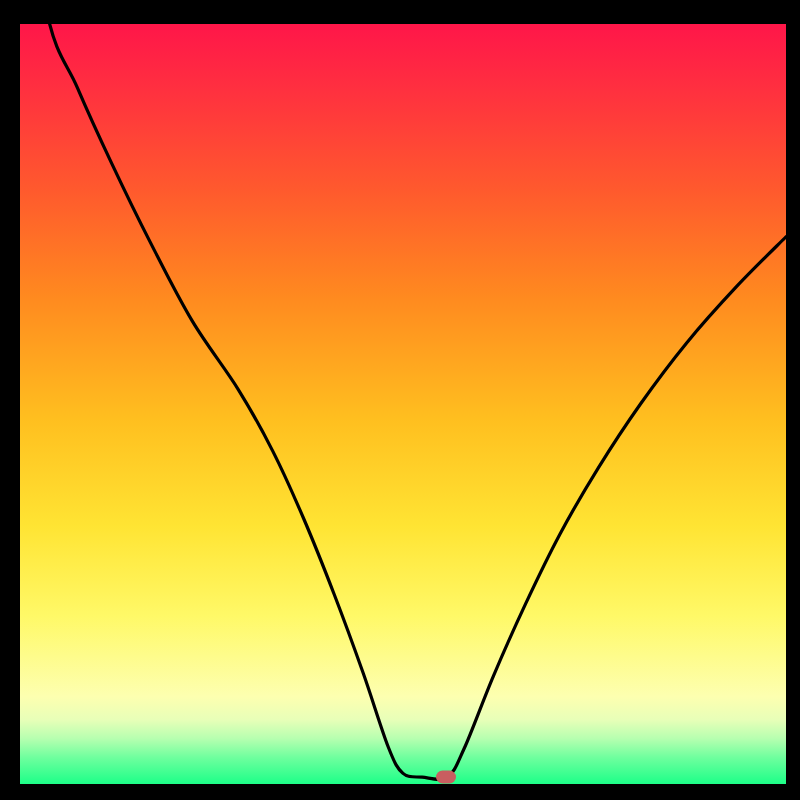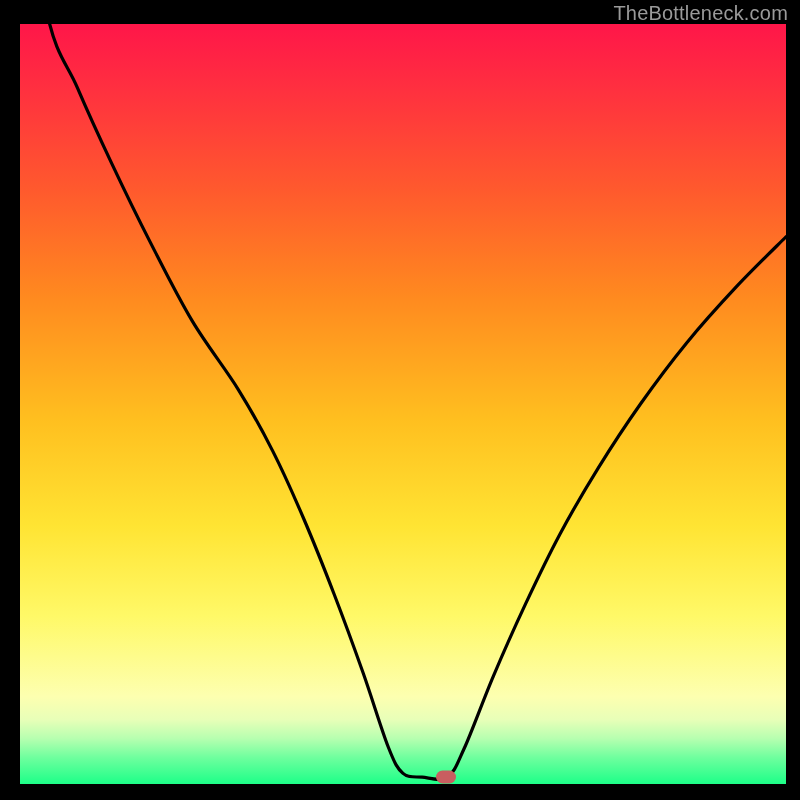--- a/index.html
+++ b/index.html
@@ -63,21 +63,20 @@
     height: 13px;
     border-radius: 7px;
     background: #c95e60;
     transform: translate(-50%, -50%);
   }
 </style>
 </head>
 <body>
 
 <div class="frame">
-  <div class="watermark">TheBottleneck.com</div>
 
   <div class="plot-area">
     <svg class="curve" viewBox="0 0 766 760" preserveAspectRatio="none">
       <path d="M 0.00 -205.96 C 4.47 -173.66 17.24 -57.13 26.81 -12.16 C 36.39 32.81 46.60 38.51 57.45 63.84 C 68.30 89.17 79.79 114.13 91.92 139.84 C 104.05 165.55 116.81 191.90 130.22 218.12 C 143.63 244.34 157.67 272.59 172.35 297.16 C 187.03 321.73 204.90 343.90 218.31 365.56 C 231.71 387.22 241.93 405.71 252.78 427.12 C 263.63 448.53 273.21 470.19 283.42 494.00 C 293.63 517.81 304.10 544.16 314.06 570.00 C 324.02 595.84 334.10 623.45 343.17 649.04 C 352.23 674.63 361.81 706.80 368.45 723.52 C 375.08 740.24 377.38 744.42 383.00 749.36 C 388.62 754.30 394.75 752.53 402.15 753.16 C 409.55 753.79 420.41 757.97 427.43 753.16 C 434.45 748.35 436.62 741.13 444.28 724.28 C 451.94 707.43 463.17 676.15 473.39 652.08 C 483.60 628.01 494.45 603.57 505.56 579.88 C 516.67 556.19 527.90 532.63 540.03 509.96 C 552.16 487.29 564.93 465.50 578.33 443.84 C 591.74 422.18 605.78 400.77 620.46 380.00 C 635.14 359.23 650.46 338.71 666.42 319.20 C 682.38 299.69 699.61 280.69 716.21 262.96 C 732.81 245.23 757.70 221.16 766.00 212.80" fill="none" stroke="#000000" stroke-width="3.2" stroke-linecap="round" stroke-linejoin="round"></path>
     </svg>
     <div class="marker" style="left: 425.896px; top: 753.16px; background: rgb(201, 94, 96);"></div>
   </div>
 </div>
 
 </body></html>

